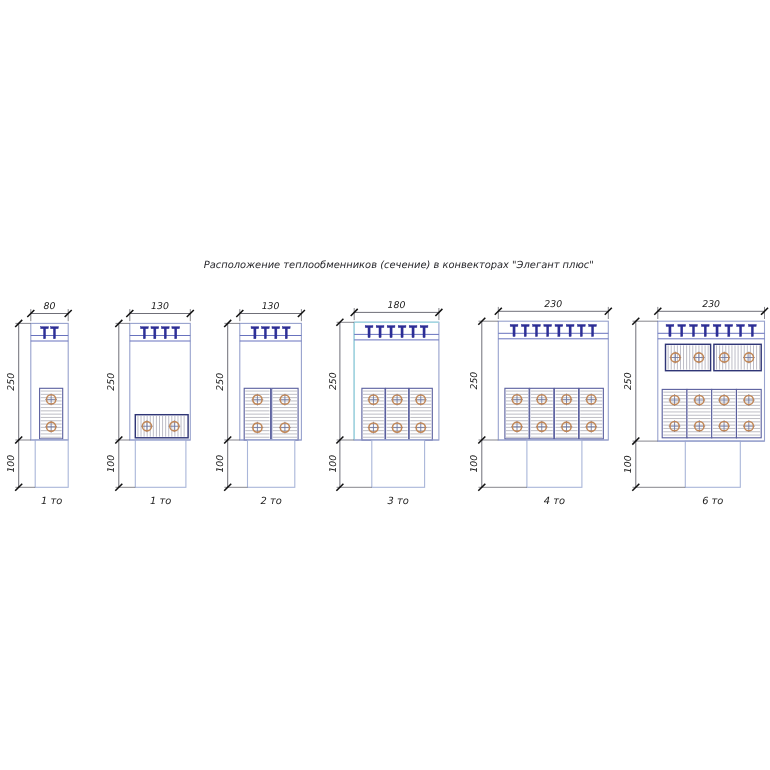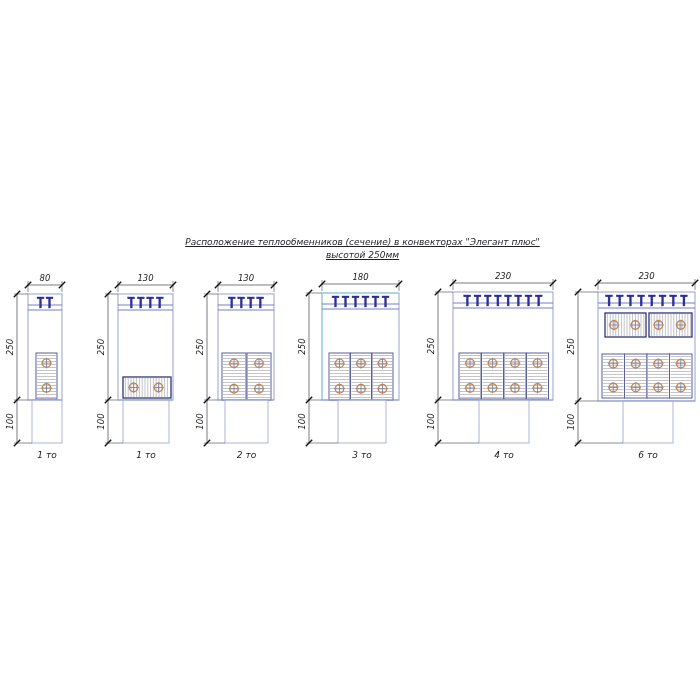--- a/index.html
+++ b/index.html
@@ -11,31 +11,29 @@
     font-family:"DejaVu Sans",sans-serif;
   }
   .title{
     position:absolute;
     left:30px;top:236px;width:665px;
     text-align:center;
     font-style:italic;
     font-size:9px;
     line-height:13px;
     color:#1f1f24;
-    text-decoration:underline;
   }
   svg{position:absolute;left:0;top:0;}
 </style>
 </head>
 <body>
 
 <div class="canvas">
   <div class="title">
     <div>Расположение теплообменников (сечение) в конвекторах "Элегант плюс"</div>
-    <div>высотой 250мм</div>
   </div>
   <svg id="drawing" width="700" height="700" viewBox="0 0 700 700">
       <g>
         <rect x="28" y="294" width="34" height="106" stroke="#97a1cd" stroke-width="1" fill="#fff"></rect>
         <line x1="28" y1="305" x2="62" y2="305" stroke="#6670bd" stroke-width="0.9"></line>
         <line x1="28" y1="310" x2="62" y2="310" stroke="#6670bd" stroke-width="0.9"></line>
         <rect x="37" y="297" width="7" height="1.8" stroke="#2d2f96" stroke-width="0.4" fill="#2d2f96"></rect>
         <rect x="39.5" y="298" width="2" height="10" stroke="#2d2f96" stroke-width="0.3" fill="#2d2f96"></rect>
         <rect x="46" y="297" width="7" height="1.8" stroke="#2d2f96" stroke-width="0.4" fill="#2d2f96"></rect>
         <rect x="48.5" y="298" width="2" height="10" stroke="#2d2f96" stroke-width="0.3" fill="#2d2f96"></rect>

